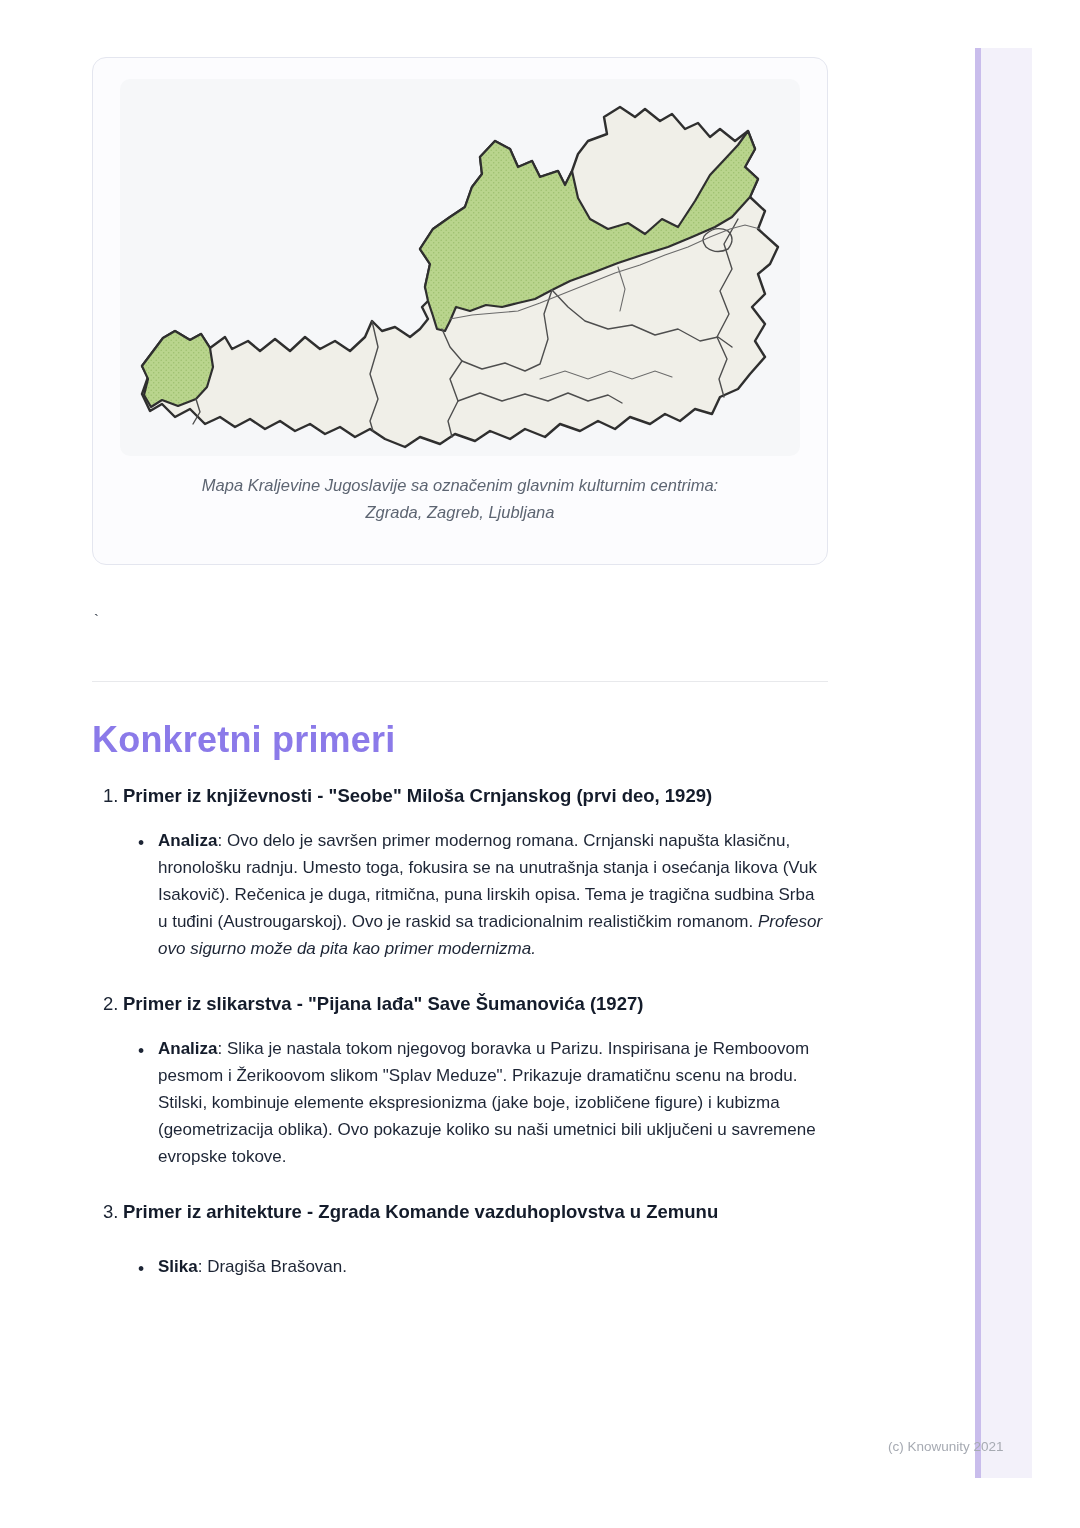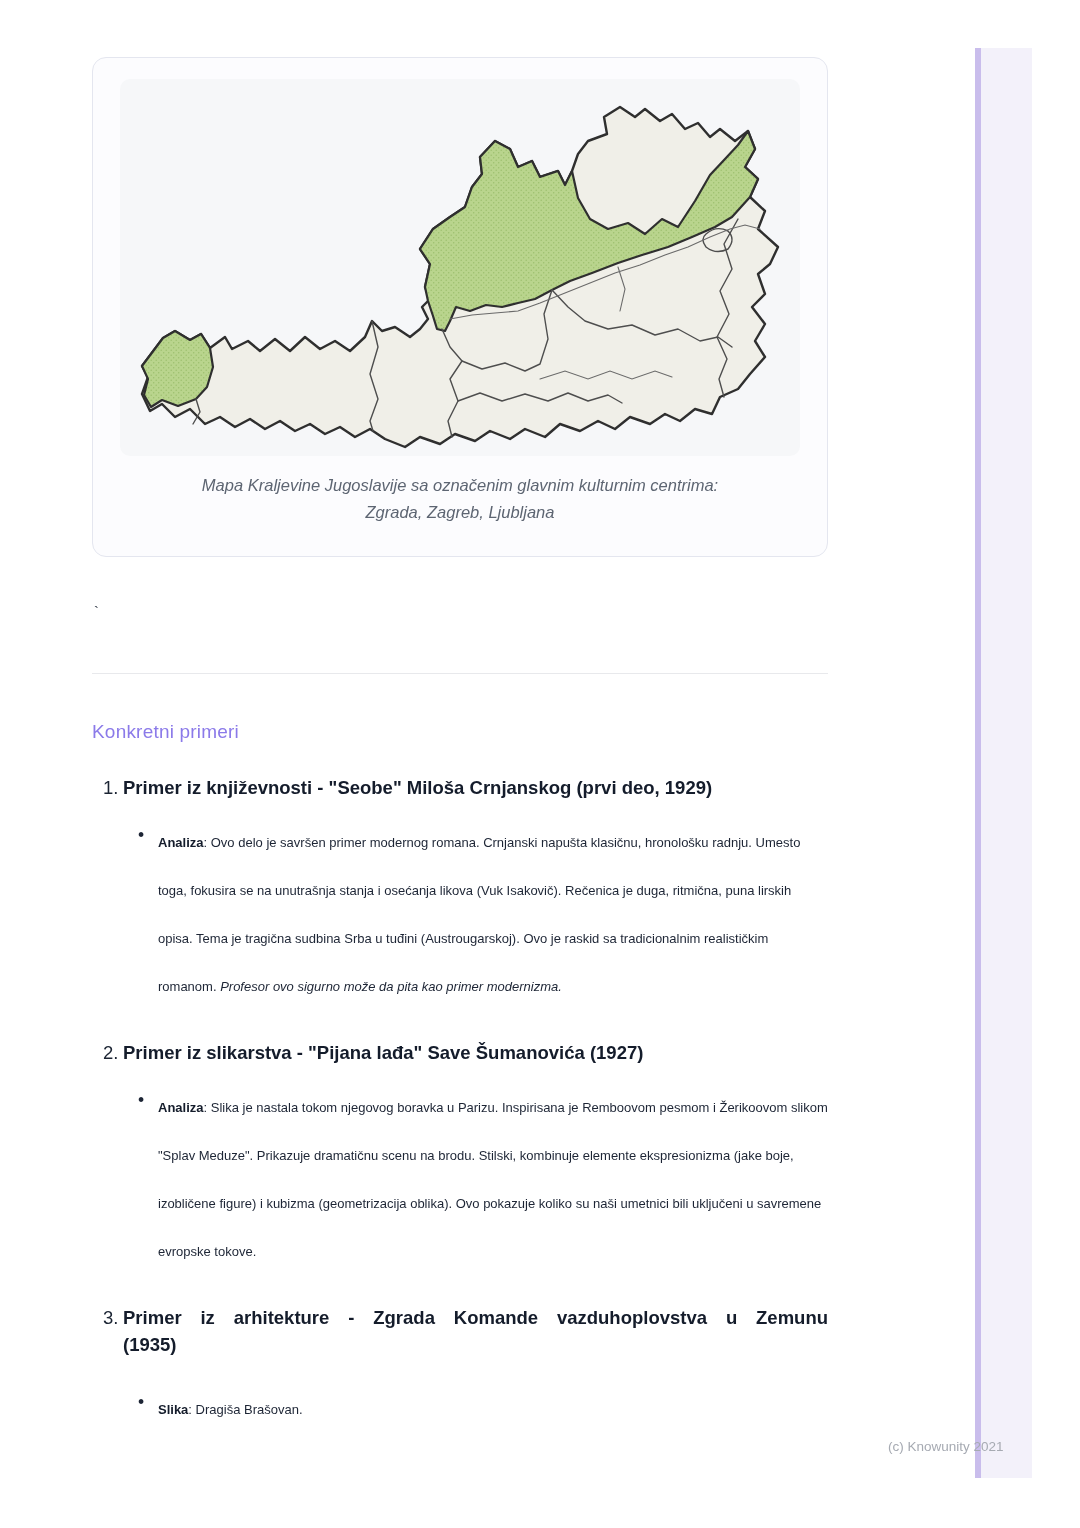--- a/index.html
+++ b/index.html
@@ -3,48 +3,48 @@
 <meta charset="utf-8">
 <style>
   html,body { margin:0; padding:0; }
   body { font-family:"Liberation Sans", sans-serif; background:#ffffff; }
   .page { position:relative; width:1080px; height:1528px; background:#ffffff; overflow:hidden; }
 
   .content { position:absolute; left:92px; top:57px; width:736px; }
 
   
   .map-card { box-sizing:border-box; width:736px; border:1px solid #e4e6ef; border-radius:14px;
-              background:#fcfcfe; padding:21px 27px 30px 27px; }
+              background:#fcfcfe; padding:21px 27px 38px 27px; }
   .map-box { width:680px; height:377px; background:#f6f7f9; border-radius:10px; overflow:hidden; }
   .map-box svg { display:block; }
   .caption { margin-top:16px; text-align:center; font-style:italic; color:#5d6572;
              font-size:16.5px; line-height:27px; }
 
   .stray { margin:44px 0 0 2px; font-size:15px; line-height:21px; color:#2f3744; }
 
   hr.divider { border:none; border-top:1px solid #e8e9ec; margin:51px 0 0 0; }
 
-  h2.section-heading { margin:40px 0 0 0; font-size:19px; line-height:36px; font-weight:400;
+  h2.section-heading { margin:40px 0 0 0; font-size:36px; line-height:36px; font-weight:700;
                        color:#8b7ae9; letter-spacing:0.2px; }
 
   .olist { margin-top:24px; }
   .oitem { display:flex; }
   .oitem + .oitem { margin-top:28px; }
   .onum { flex:0 0 31px; box-sizing:border-box; padding-left:11px; font-size:18.5px;
           line-height:27px; color:#1b2433; }
   .obody { flex:1; min-width:0; }
   .item-title { font-size:18.5px; font-weight:700; line-height:27px; color:#141c2b; }
-  .item-title .hline:not(:last-child) { text-align:justify; text-align-last:justify; }
+  .item-title .hline:not(:last-child) { text-align:justify; text-align-last:justify;margin-top:40px; }
 
   .bullets { margin-top:18px; }
   .oitem:nth-child(3) .bullets { margin-top:28px; }
   .bullet { display:flex; }
   .bdot { flex:0 0 35px; box-sizing:border-box; padding-left:15px; font-size:17.5px;
           line-height:33.5px; color:#1d2535; }
-  .btext { flex:1; min-width:0; font-size:13px; line-height:48px; color:#1d2535; }
+  .btext { flex:1; min-width:0; font-size:17px; line-height:27px; color:#1d2535; }
   .blabel { font-weight:700; color:#141c2b; }
   .bnote { font-style:italic; }
 
   
   .side-panel { position:absolute; left:981px; top:48px; width:51px; height:1430px;
                 background:#f3f1fa; }
   .side-bar { position:absolute; left:975px; top:48px; width:6px; height:1430px;
               background:#c9bdec; }
 
   .watermark { position:absolute; left:888px; top:1437px; font-size:13.5px; line-height:20px;
@@ -144,21 +144,20 @@
             </div>
           </div>
         </div>
       </div>
 
       <div class="oitem">
         <div class="onum">3.</div>
         <div class="obody">
           <div class="item-title">
               <div class="hline">Primer iz arhitekture - Zgrada Komande vazduhoplovstva u Zemunu</div>
-              <div class="hline">(1935)</div>
             </div>
           <div class="bullets">
             <div class="bullet">
               <div class="bdot">•</div>
               <div class="btext"><span class="blabel">Slika</span><span>: Dragiša Brašovan.</span><em class="bnote"></em></div>
             </div>
           </div>
         </div>
       </div>
 

